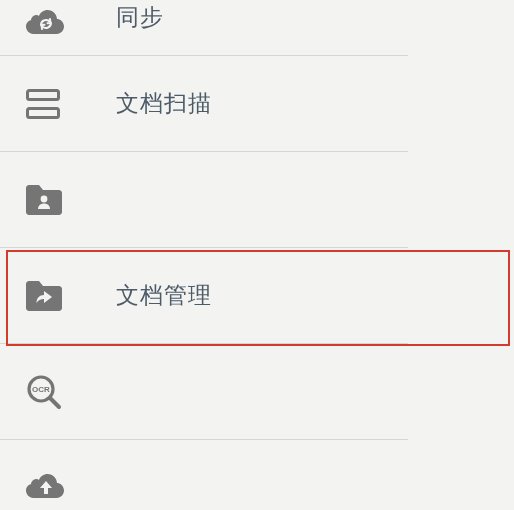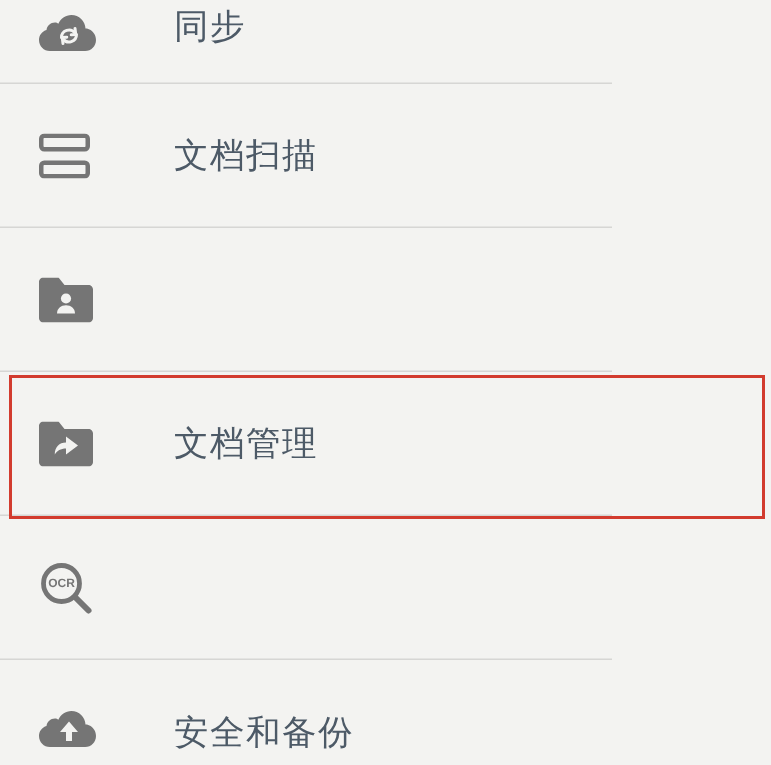--- a/index.html
+++ b/index.html
@@ -102,18 +102,17 @@
       </span>
     </div>
 
     <div class="item last">
       <span class="icon-box">
         <svg width="40" height="30" viewBox="0 0 40 30">
           <path class="fill75" d="M31 10c-.2-5-4.3-9-9.4-9-3.9 0-7.3 2.4-8.7 5.9C12.3 6.3 11.5 6 10.6 6 7.7 6 5.3 8.2 5 11c-2.9.8-5 3.5-5 6.6C0 21.6 3.2 25 7.2 25h23.6c4 0 7.2-3.4 7.2-7.4 0-3.6-2.5-6.7-6-7.6z"></path>
           <path fill="#f3f3f1" d="M20 8l6 7h-4v6h-4v-6h-4z"></path>
         </svg>
       </span>
-      <span class="label">安全和备份</span>
     </div>
 
   </div>
   <div class="hl"></div>
 </div>
 
 </body></html>

